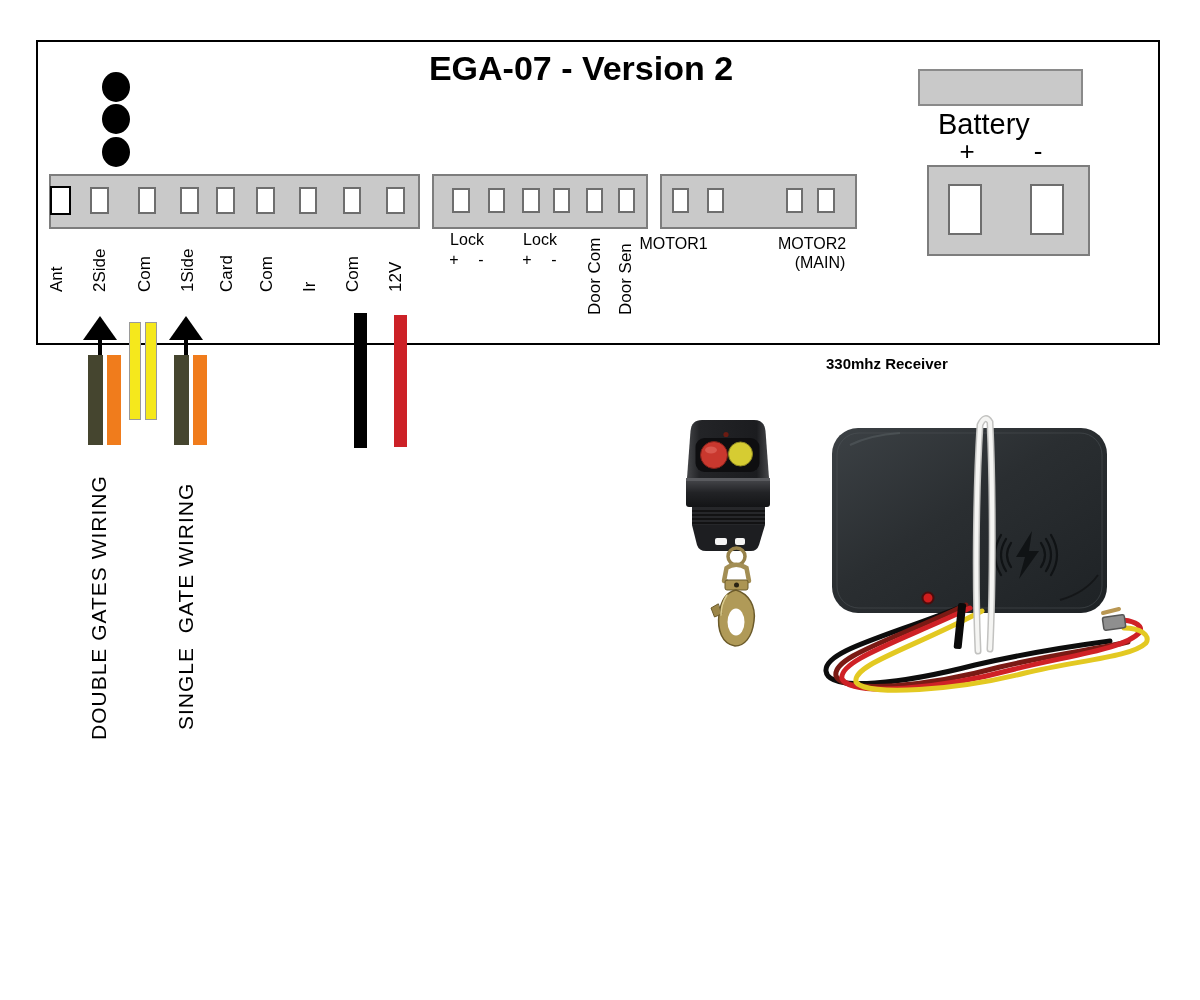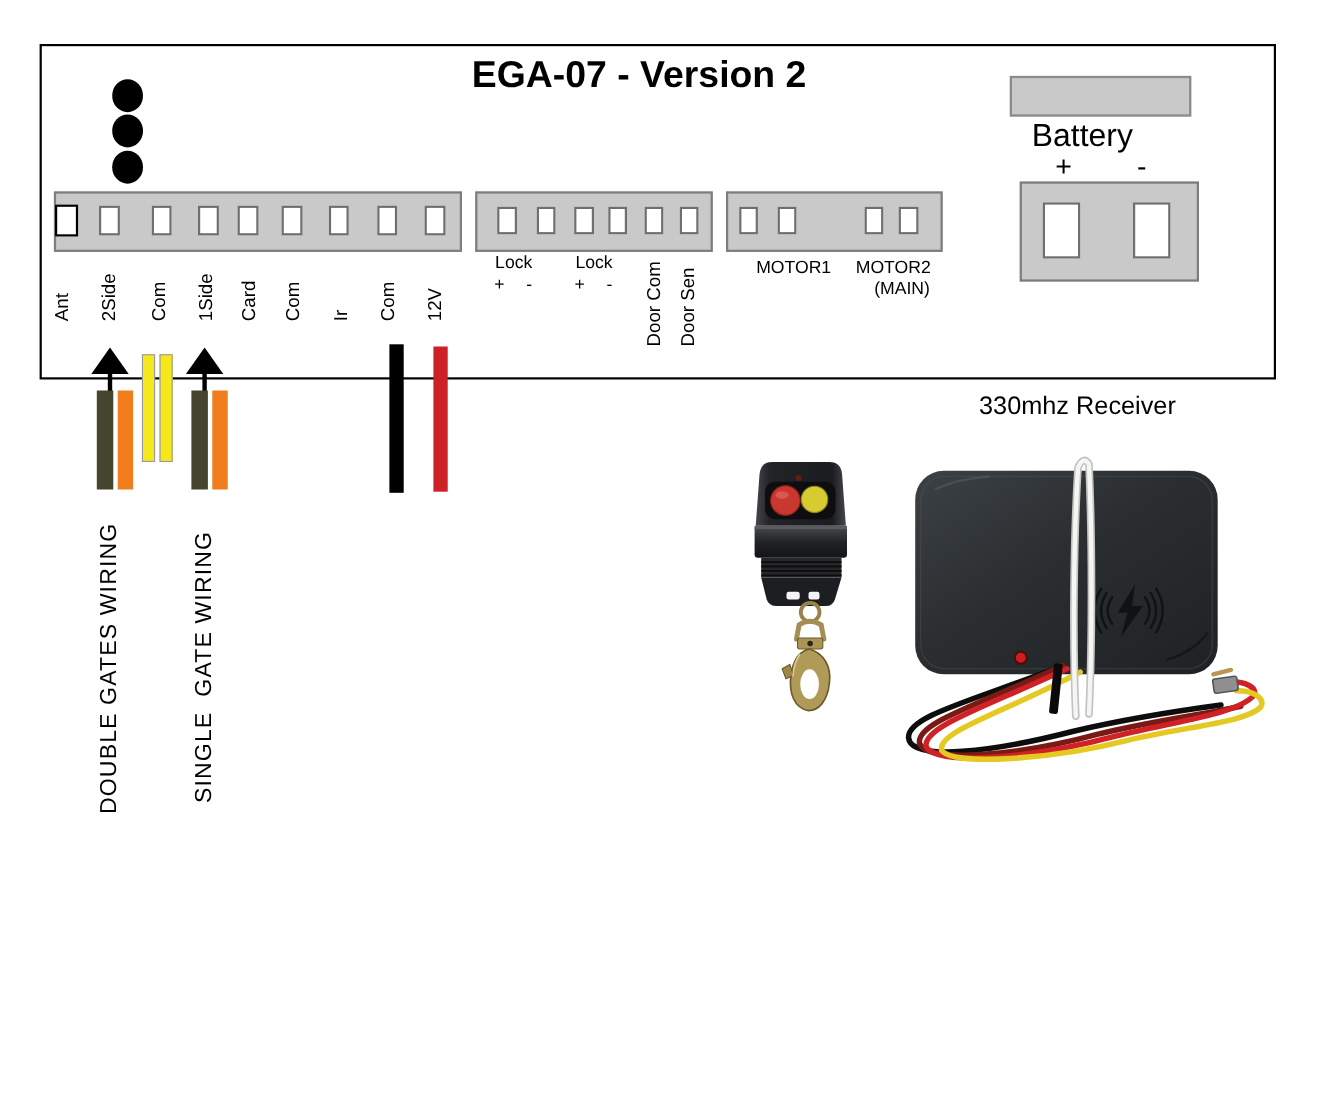--- a/index.html
+++ b/index.html
@@ -16,21 +16,21 @@
   .term-first{top:186px;height:29px;width:21px;border-color:#000;}
   .bterm{top:184px;width:34px;height:51px;background:#fff;border:2px solid #6e6e6e;}
   
   .title{left:381px;top:46px;width:400px;text-align:center;font-size:34px;font-weight:bold;line-height:44px;}
   .note{left:122px;top:90px;width:200px;text-align:center;font-size:19px;line-height:23px;}
   .vlabel{transform-origin:0 0;transform:rotate(-90deg);font-size:17px;line-height:18px;white-space:pre;}
   .vlabel-big{font-size:21px;line-height:22px;letter-spacing:1px;}
   .hlabel{font-size:16px;text-align:center;}
   .bat-label{left:938px;top:108px;width:130px;text-align:left;font-size:29px;}
   .bat-sign{top:136px;width:22px;text-align:center;font-size:26px;}
-  .rx-label{left:890px;top:355px;font-size:23px;}
+  .rx-label{left:826px;top:355px;font-size:15px;font-weight:bold;}
   
   .wire{position:absolute;}
   .w-olive{background:#45452f;}
   .w-orange{background:#f07c1c;}
   .w-yellow{background:#f5e81c;border:1px solid #9a9a9a;}
   .w-black{background:#000;}
   .w-red{background:#cc2127;}
   .tri{width:0;height:0;border-left:17px solid transparent;border-right:17px solid transparent;
        border-bottom:24px solid #000;}
   .stem{width:4px;height:17px;background:#000;}
@@ -86,21 +86,21 @@
   <div class="abs hlabel" style="left:520px;top:251px;width:14px">+</div>
   <div class="abs hlabel" style="left:547px;top:251px;width:14px">-</div>
   <div class="abs vlabel" style="left:586px;top:315px">Door Com</div>
   <div class="abs vlabel" style="left:617px;top:315px">Door Sen</div>
 
   <div class="abs strip" style="left:660px;width:197px"></div>
   <div class="abs term" style="left:672px;top:188px;height:25px;width:17px"></div>
   <div class="abs term" style="left:707px;top:188px;height:25px;width:17px"></div>
   <div class="abs term" style="left:786px;top:188px;height:25px;width:17px"></div>
   <div class="abs term" style="left:817px;top:188px;height:25px;width:18px"></div>
-  <div class="abs hlabel" style="left:683px;top:235px;width:77px">MOTOR1</div>
+  <div class="abs hlabel" style="left:635px;top:235px;width:77px">MOTOR1</div>
   <div class="abs hlabel" style="left:771px;top:235px;width:82px">MOTOR2</div>
   <div class="abs hlabel" style="left:779px;top:254px;width:82px">(MAIN)</div>
 
   <div class="abs" style="left:918px;top:69px;width:165px;height:37px;background:#c9c9c9;border:2px solid #8a8a8a"></div>
   <div class="abs bat-label">Battery</div>
   <div class="abs bat-sign" style="left:956px">+</div>
   <div class="abs bat-sign" style="left:1027px">-</div>
   <div class="abs" style="left:927px;top:165px;width:163px;height:91px;background:#c9c9c9;border:2px solid #7d7d7d"></div>
   <div class="abs bterm" style="left:948px"></div>
   <div class="abs bterm" style="left:1030px"></div>

